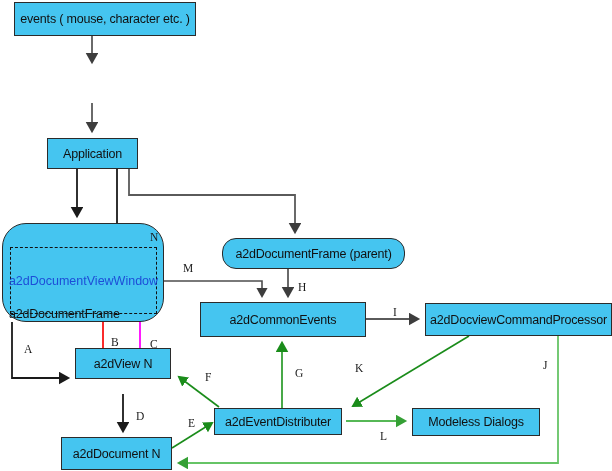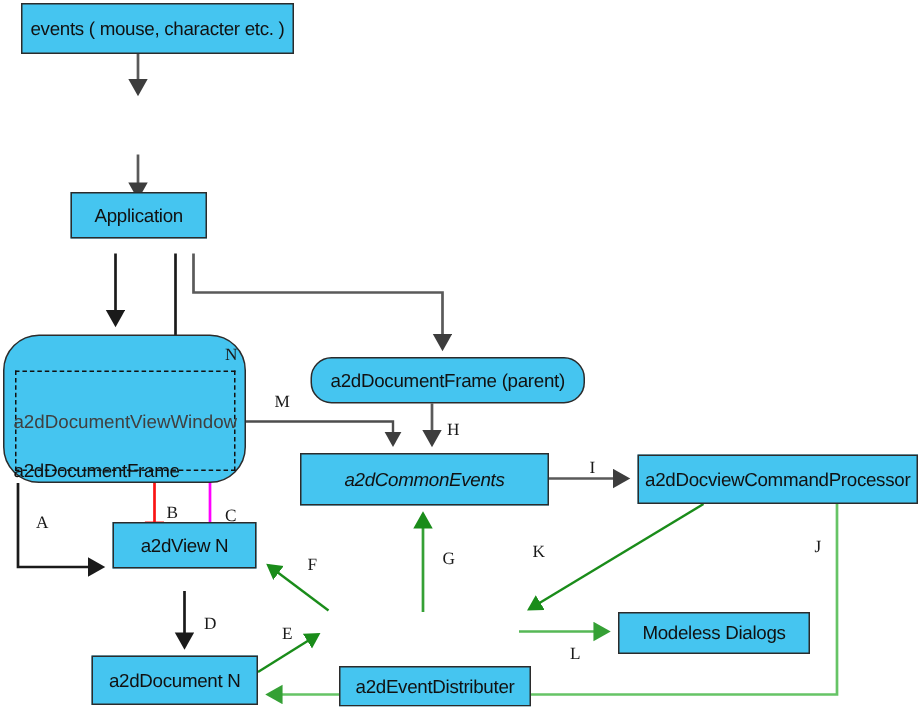--- a/index.html
+++ b/index.html
@@ -43,21 +43,21 @@
   }
   .dashed-inner {
     position: absolute;
     box-sizing: border-box;
     border: 1.4px dashed #111111;
     background: transparent;
     display: flex;
     align-items: center;
     justify-content: center;
     font-size: 12.5px;
-    color: #404040;
+    color: #1d4ed8;
     white-space: nowrap;
   }
   .edge-label {
     position: absolute;
     font-size: 11.5px;
     color: #1a1a1a;
     font-family: "Liberation Serif", serif;
     white-space: nowrap;
   }
   svg#wires {
@@ -171,49 +171,49 @@
     <g>
       <path d="M558,336 L558,463 L179,463" stroke="#66c466" stroke-width="1.8" fill="none" marker-end="url(#arrow-lgreen)"></path>
     </g>
   </svg>
 
   <div class="node-box" style="left:14px; top:2px; width:182px; height:34px;">
     <span>events ( mouse, character etc. )</span>
   </div>
 
 
-  <div class="node-box" style="left:47px; top:128px; width:91px; height:31px;">
+  <div class="node-box" style="left:47px; top:138px; width:91px; height:31px;">
     <span>Application</span>
   </div>
 
   <div class="node-box left-label" style="left:2px; top:223px; width:162px; height:99px;">
     <span>a2dDocumentFrame</span>
   </div>
 
   <div class="dashed-inner" style="left:10px; top:247px; width:147px; height:67px;">
     <span>a2dDocumentViewWindow</span>
   </div>
 
-  <div class="node-box" style="left:207px; top:238px; width:183px; height:31px;border-radius:14px;">
+  <div class="node-box" style="left:222px; top:238px; width:183px; height:31px;border-radius:14px;">
     <span>a2dDocumentFrame (parent)</span>
   </div>
 
-  <div class="node-box" style="left:200px; top:302px; width:166px; height:35px;font-style:italic;">
+  <div class="node-box" style="left:200px; top:302px; width:166px; height:35px;">
     <span>a2dCommonEvents</span>
   </div>
 
   <div class="node-box" style="left:425px; top:303px; width:187px; height:33px;">
     <span>a2dDocviewCommandProcessor</span>
   </div>
 
   <div class="node-box" style="left:75px; top:348px; width:96px; height:31px;">
     <span>a2dView N</span>
   </div>
 
-  <div class="node-box" style="left:226px; top:408px; width:128px; height:27px;margin-top:36px;">
+  <div class="node-box" style="left:214px; top:408px; width:128px; height:27px;">
     <span>a2dEventDistributer</span>
   </div>
 
   <div class="node-box" style="left:412px; top:408px; width:128px; height:28px;">
     <span>Modeless Dialogs</span>
   </div>
 
   <div class="node-box" style="left:61px; top:437px; width:111px; height:33px;">
     <span>a2dDocument N</span>
   </div>

